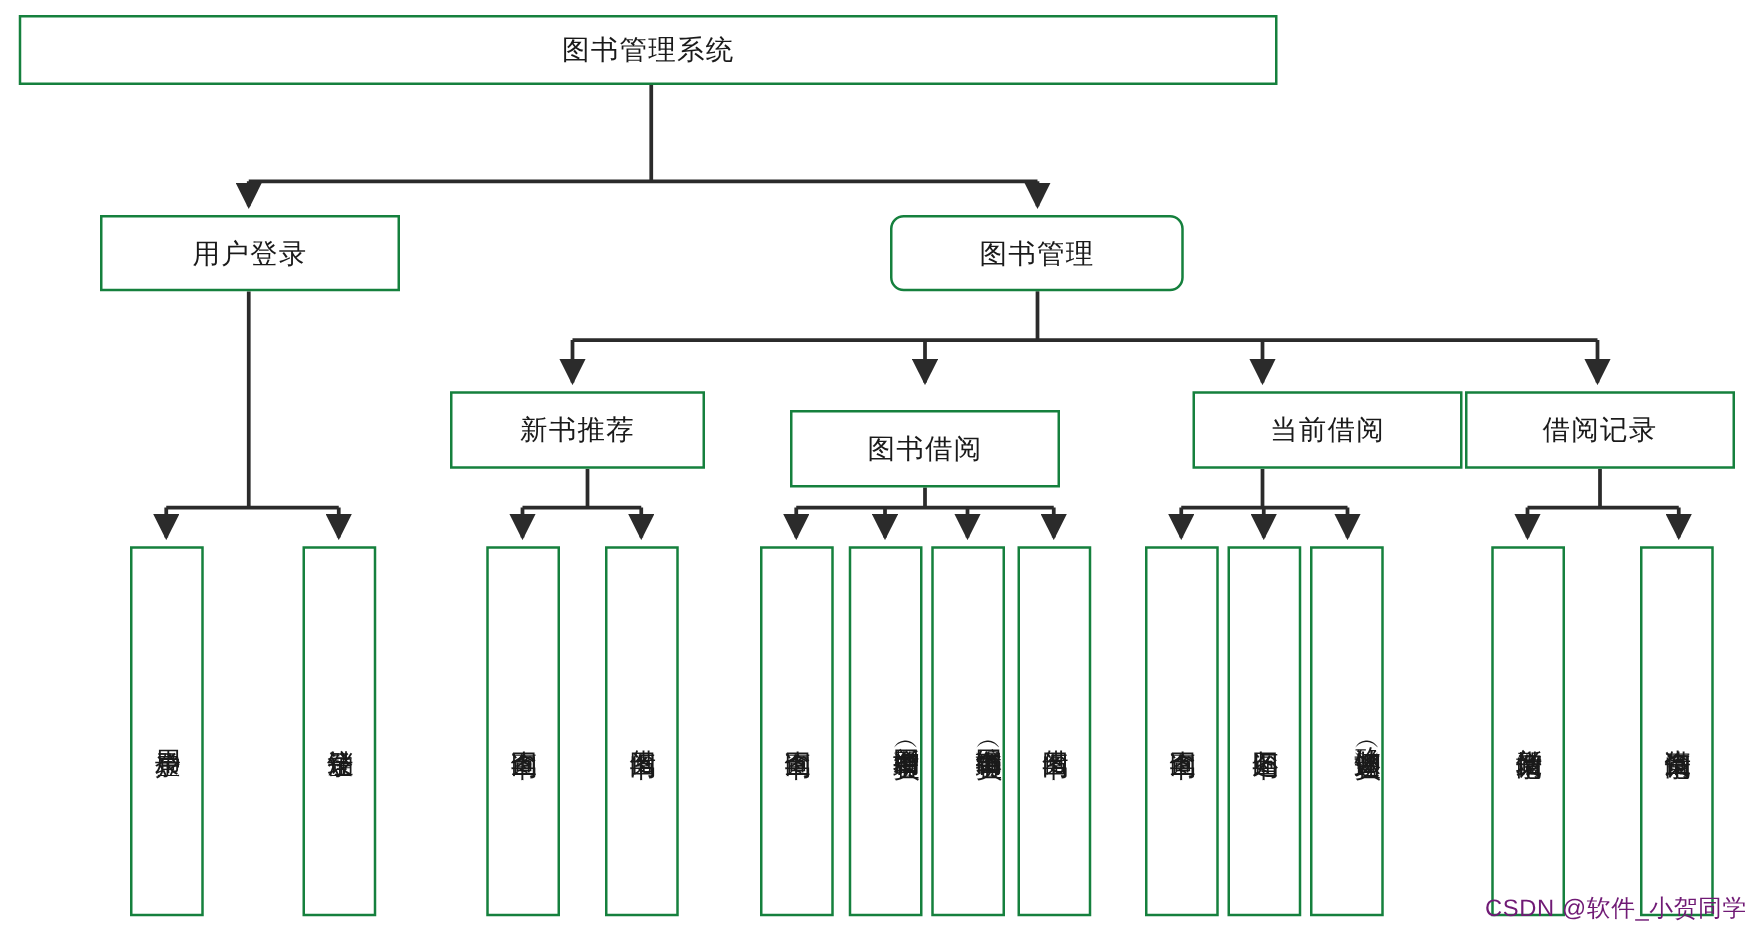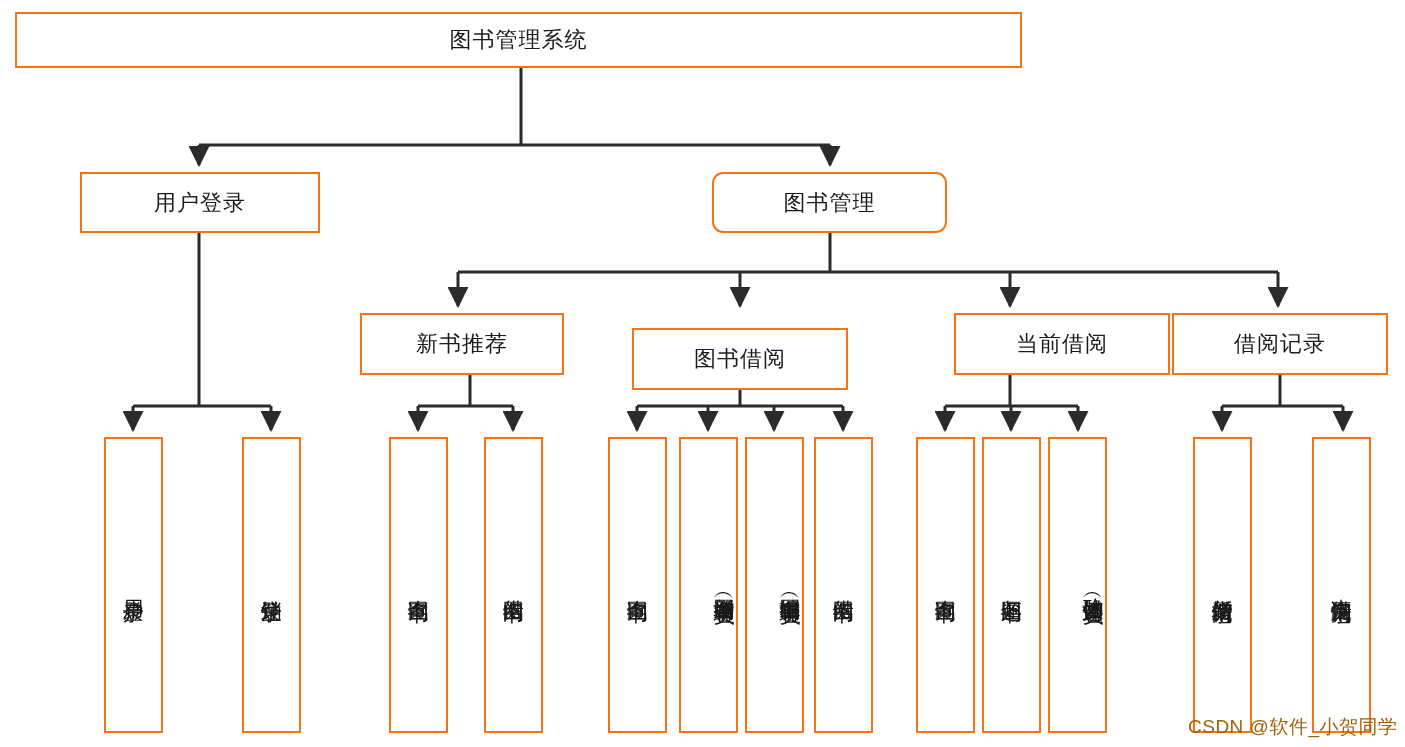--- a/index.html
+++ b/index.html
@@ -22,21 +22,21 @@
     left: 0;
     top: 0;
     width: 1405px;
     height: 747px;
     pointer-events: none;
   }
   .node {
     position: absolute;
     box-sizing: border-box;
     background: #ffffff;
-    border: 2px solid #f97316;
+    border: 2px solid #15803d;
     display: flex;
     align-items: center;
     justify-content: center;
     color: #1a1a1a;
   }
   .node.horiz {
     font-size: 22px;
     letter-spacing: 1px;
   }
   .node.vert {
@@ -52,21 +52,21 @@
   }
   .node-label {
     display: block;
     white-space: pre;
   }
   #watermark {
     position: absolute;
     left: 1188px;
     top: 714px;
     font-size: 19px;
-    color: #a16207;
+    color: #701a75;
     white-space: nowrap;
     letter-spacing: 0.5px;
   }
 </style>
 </head>
 <body>
 
 <div id="canvas">
 
   <svg id="edges" viewBox="0 0 1405 747" xmlns="http://www.w3.org/2000/svg">

